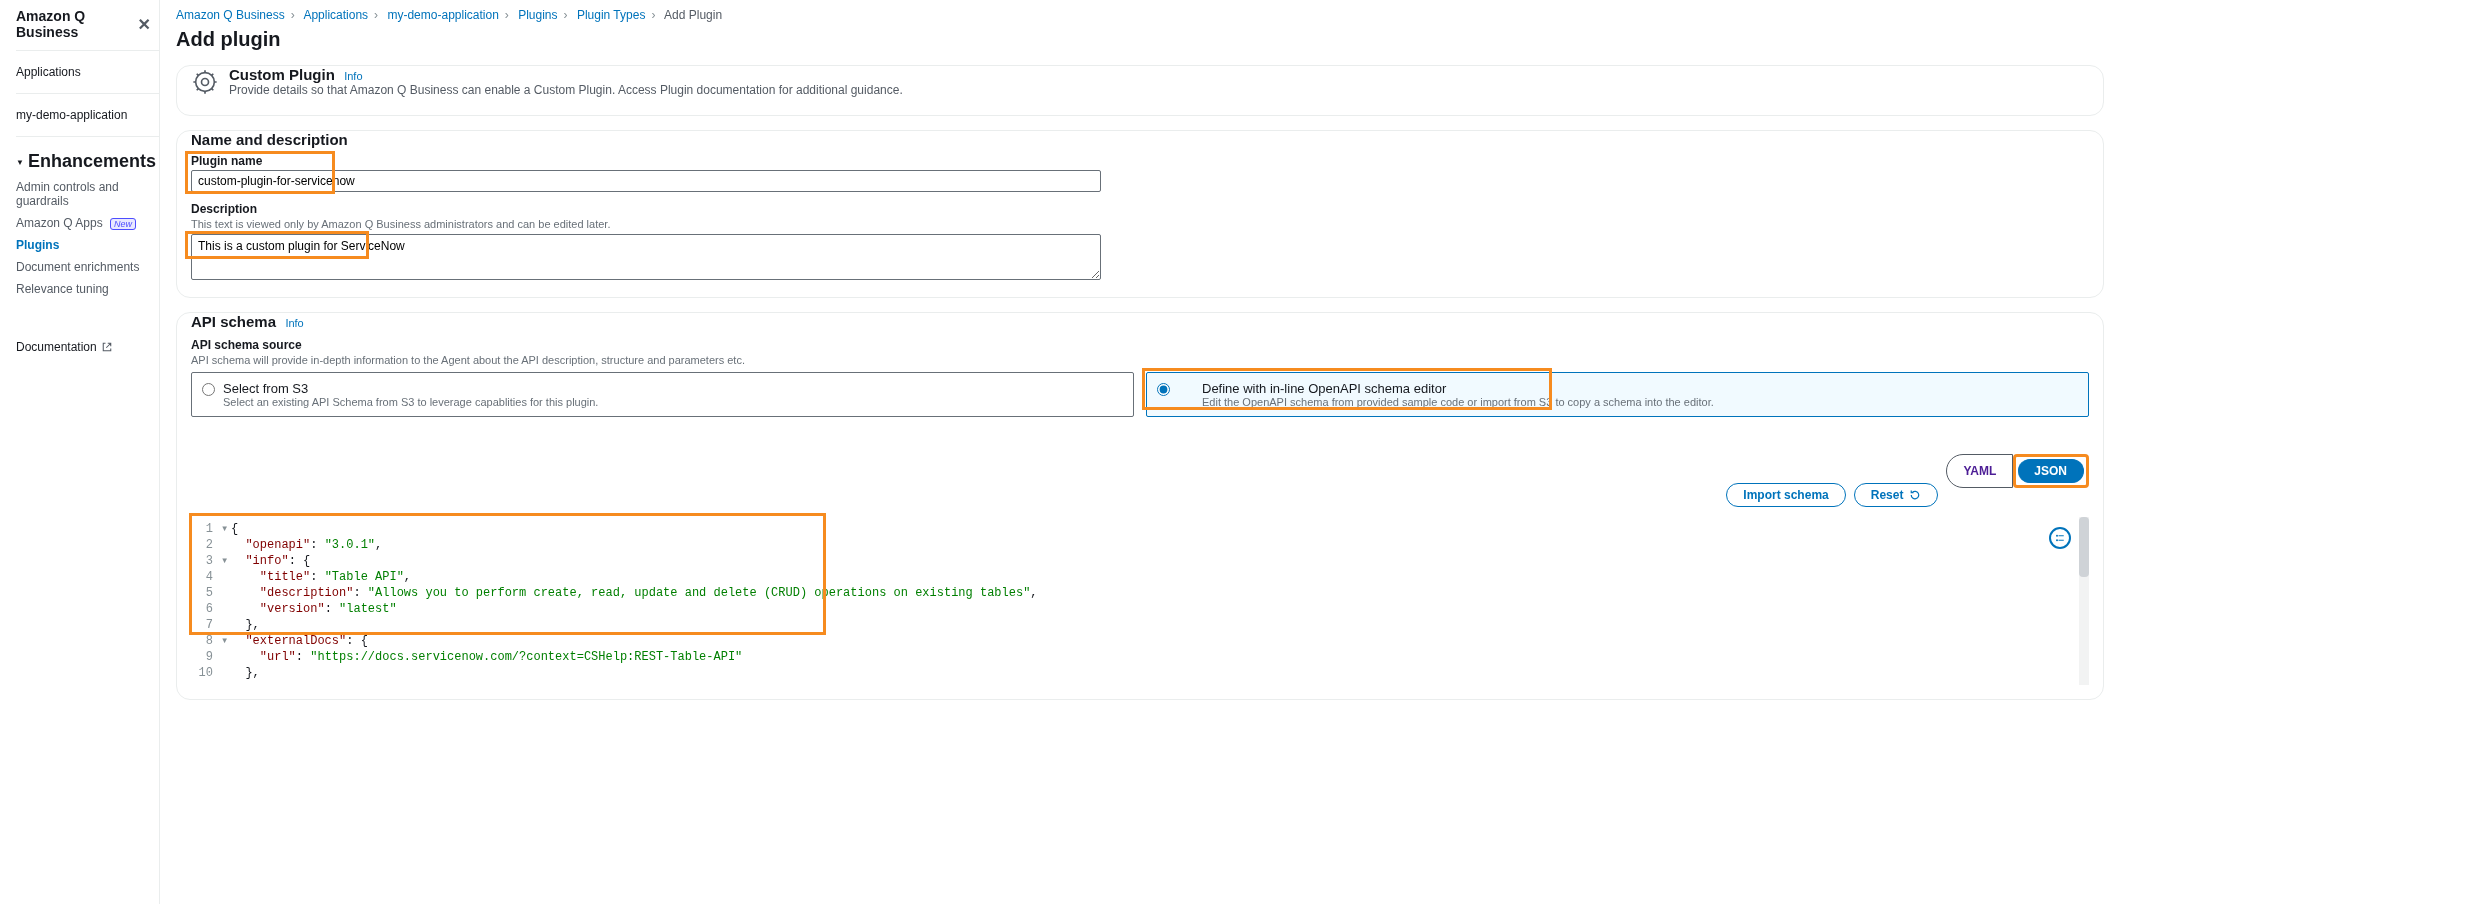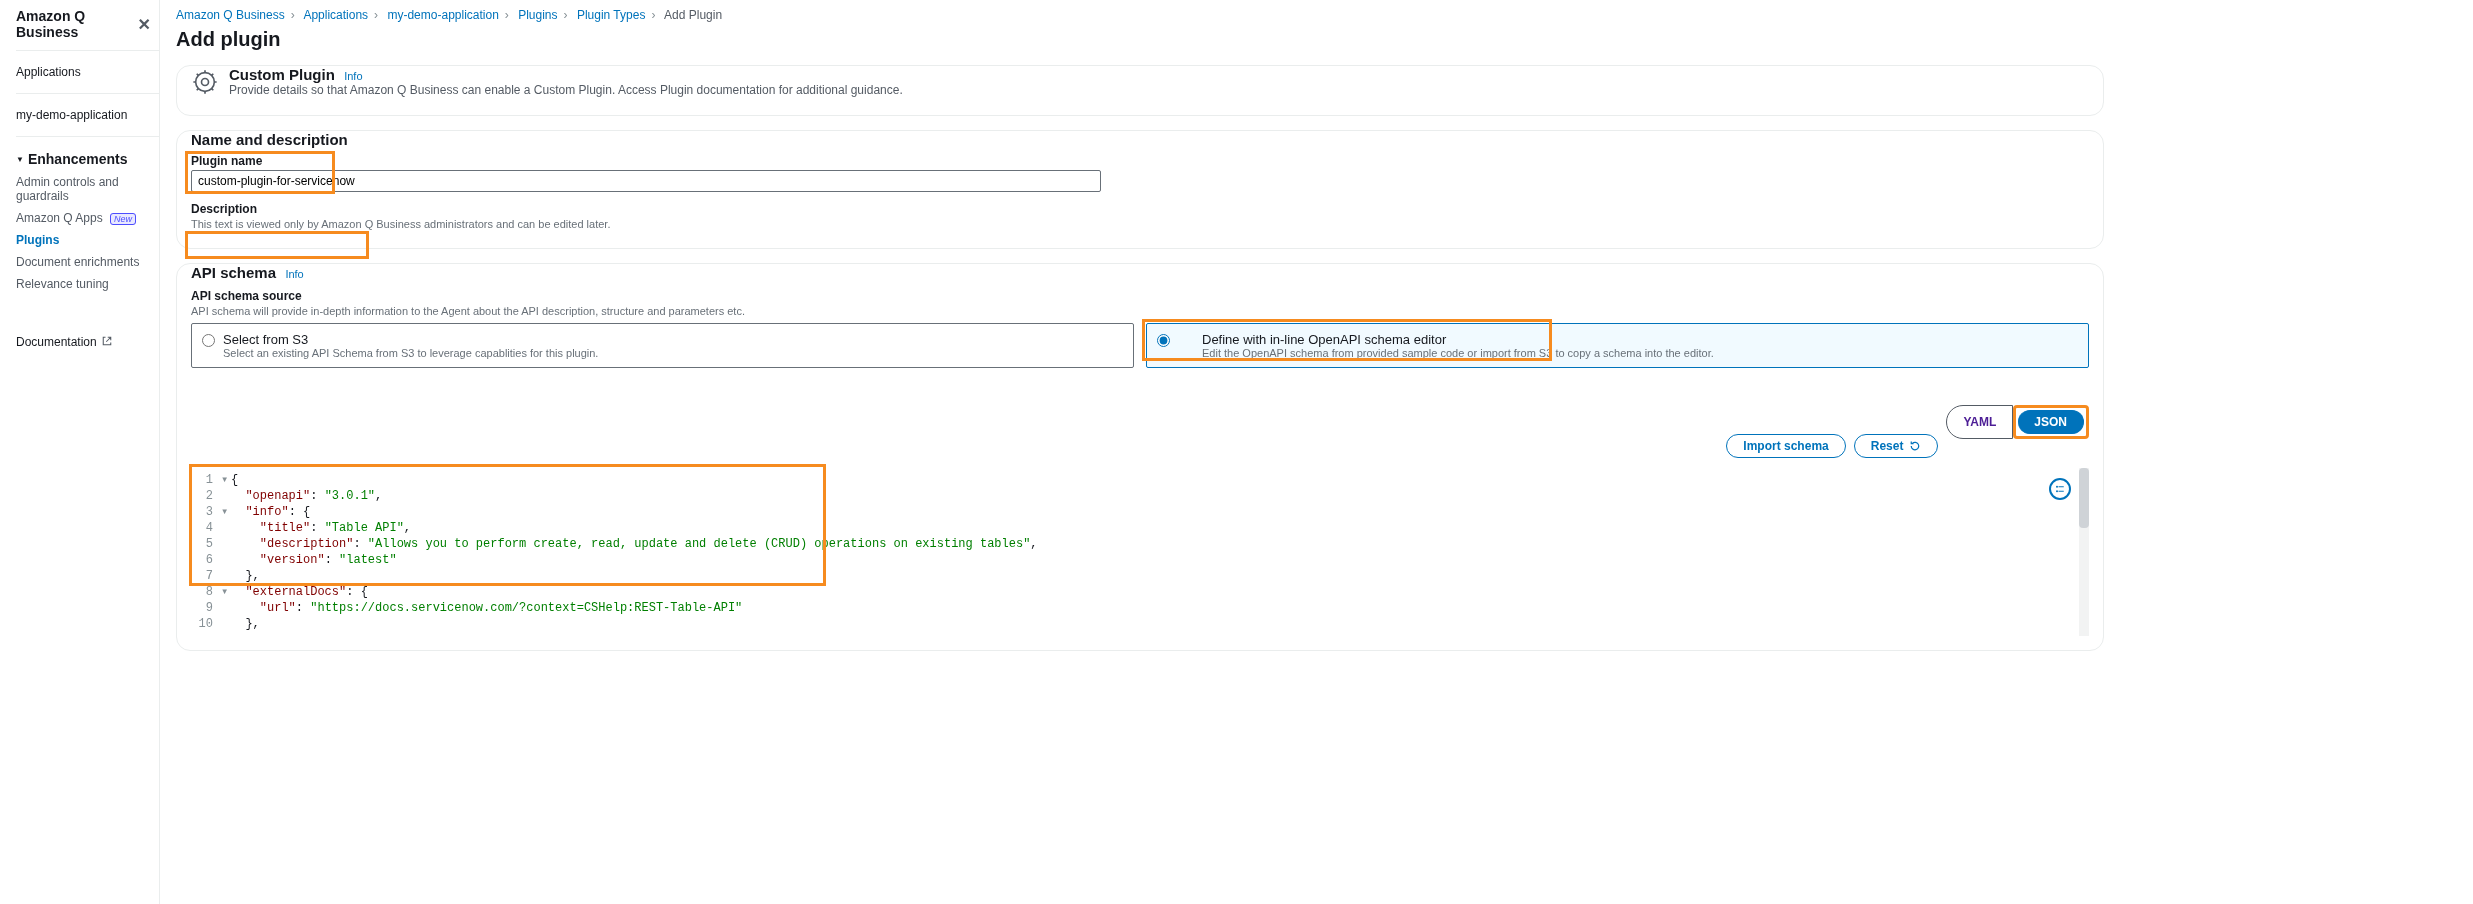--- a/index.html
+++ b/index.html
@@ -9,27 +9,27 @@
   .layout { display: flex; width: 2116px; min-height: 904px; }
 
   
   .sidebar { width: 160px; padding: 8px 0 8px 16px; border-right: 1px solid #eaeded; }
   .sidebar-header { display: flex; align-items: center; justify-content: space-between; font-size: 14px; font-weight: 700; margin-bottom: 10px; padding-right: 8px; }
   .sidebar-close { font-size: 16px; color: #545b64; cursor: pointer; }
   .nav-group { border-top: 1px solid #eaeded; padding: 10px 0; }
   .nav-group:first-of-type { border-top: none; }
   .nav-link { display: block; padding: 4px 0; font-size: 12px; color: #16191f; }
   .nav-link.active { color: #0073bb; font-weight: 700; }
-  .nav-section-title { font-size: 14px; font-weight: 700; padding: 4px 0; }
+  .nav-section-title { font-size: 18px; font-weight: 700; padding: 4px 0; }
   .nav-section-title::before { content: "▼"; font-size: 8px; margin-right: 4px; color: #16191f; position: relative; top: -2px; }
   .nav-sub { padding-left: 0; }
   .nav-sub .nav-link { font-size: 12px; color: #545b64; }
   .nav-sub .nav-link.active { color: #0073bb; font-weight: 700; }
   .badge-new { background: #4d4dff20; color: #4d4dff; border: 1px solid #4d4dff; border-radius: 3px; font-size: 9px; padding: 0 3px; margin-left: 4px; font-style: italic; }
-  .doc-link { margin-top: 20px; display: flex; gap: 4px; font-size: 12px; color: #16191f; }
+  .doc-link { margin-top: 20px; display: flex; align-items: center; gap: 4px; font-size: 12px; color: #16191f; }
   .ext-icon { width: 12px; height: 12px; }
 
   
   .main { flex: 1; padding: 8px 12px 12px 16px; }
   .breadcrumb { font-size: 12px; margin-bottom: 6px; }
   .breadcrumb .sep { color: #879196; margin: 0 6px; }
   .breadcrumb .current { color: #545b64; }
   .page-title { font-size: 20px; font-weight: 700; margin-bottom: 14px; }
 
   .panel { border: 1px solid #eaeded; border-radius: 14px; padding: 0 14px 14px; margin-bottom: 14px; position: relative; }
@@ -157,20 +157,21 @@
 
       <div style="position:relative;">
         <label class="form-label">Plugin name</label>
         <input class="text-input" value="custom-plugin-for-servicenow" style="">
         <div class="hl-box" style="top:-3px;left:-6px;width:150px;height:43px;"></div>
       </div>
 
       <label class="form-label" style="margin-top:10px">Description</label>
       <div class="form-help">This text is viewed only by Amazon Q Business administrators and can be edited later.</div>
       <div style="position:relative;">
+        <textarea class="textarea" id="desc-ta" style="">This is a custom plugin for ServiceNow</textarea>
         <div class="hl-box" style="top:-3px;left:-6px;width:184px;height:28px;"></div>
       </div>
     </section>
 
     <section class="panel editor-panel">
       <div>
         <span class="panel-title">API schema</span>
         <a class="info-link" style="margin-left:6px">Info</a>
       </div>
 

